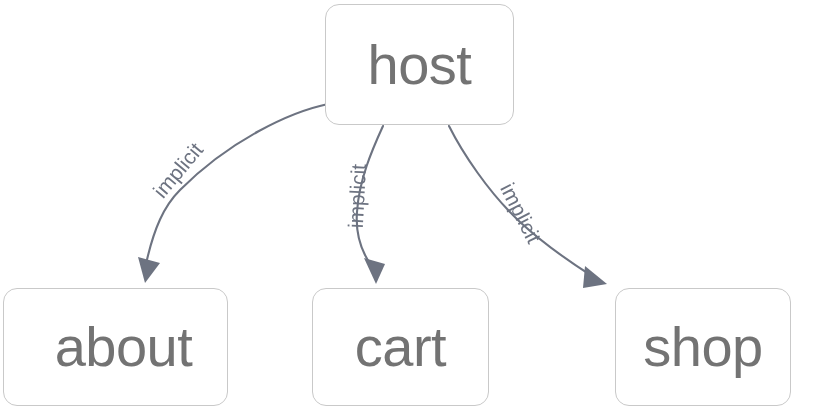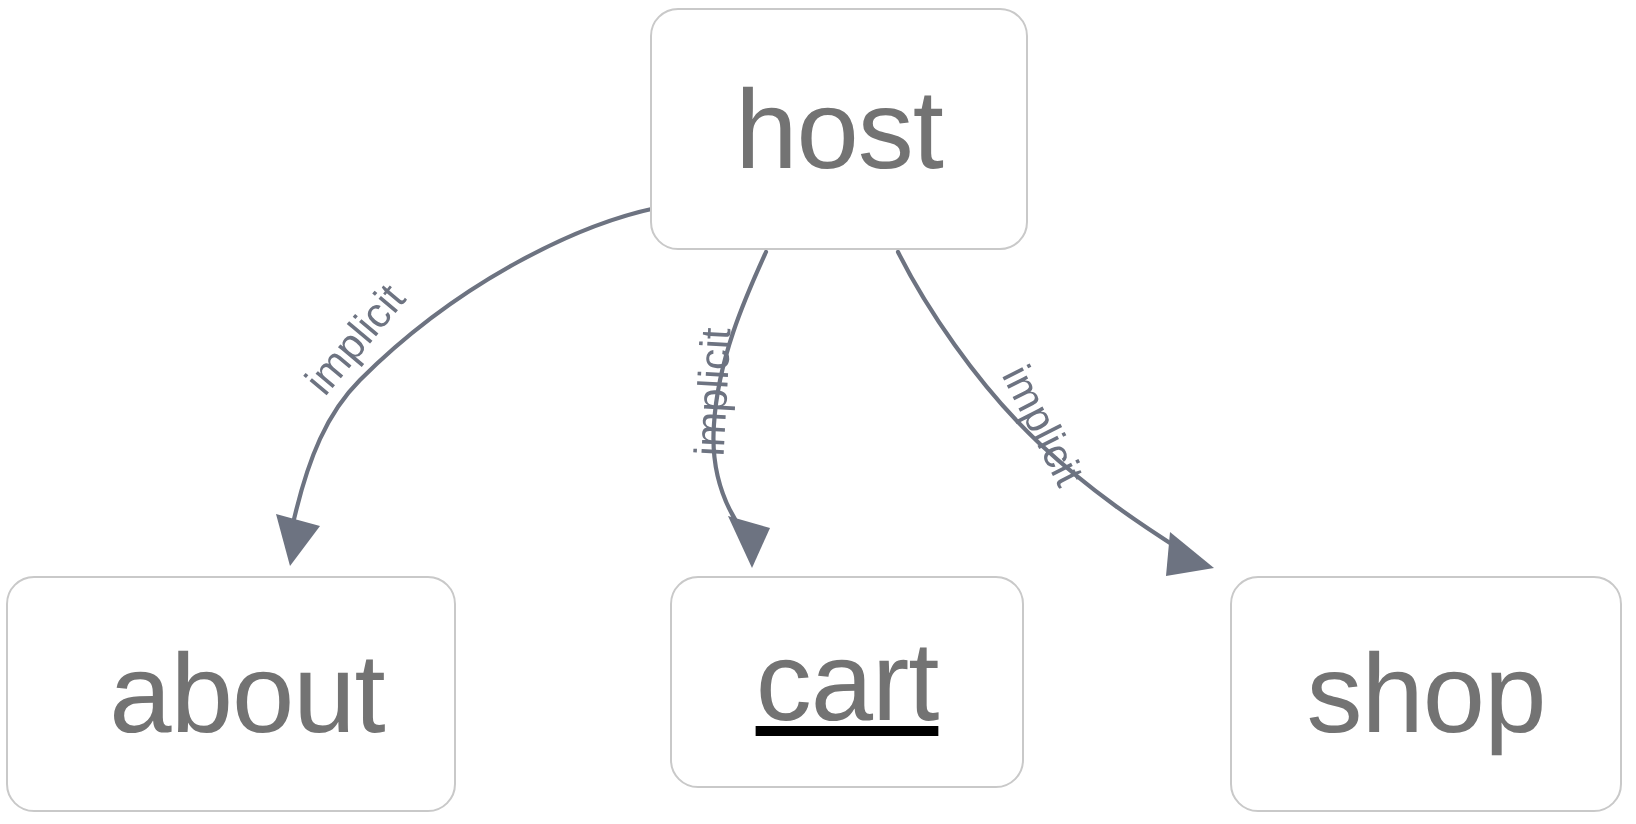--- a/index.html
+++ b/index.html
@@ -34,22 +34,22 @@
   }
   .node-label {
     color: #737373;
     font-size: 56px;
     line-height: 1;
     letter-spacing: -0.5px;
     white-space: nowrap;
   }
   #node-host   { left: 325px; top: 4px;   width: 189px; height: 121px; }
   #node-about  { left: 3px;   top: 288px; width: 225px; height: 118px; padding-left: 16px; }
-  #node-cart   { left: 335px; top: 288px; width: 177px; height: 106px; text-decoration: underline; }
-  #node-shop   { left: 615px; top: 288px; width: 196px; height: 118px; }
+  #node-cart   { left: 312px; top: 288px; width: 177px; height: 118px; }
+  #node-shop   { left: 615px; top: 288px; width: 176px; height: 118px; }
 
   .edge-label {
     position: absolute;
     color: #6d7381;
     font-size: 21px;
     line-height: 1;
     white-space: nowrap;
     transform-origin: 50% 50%;
   }
   #edge-label-about {

